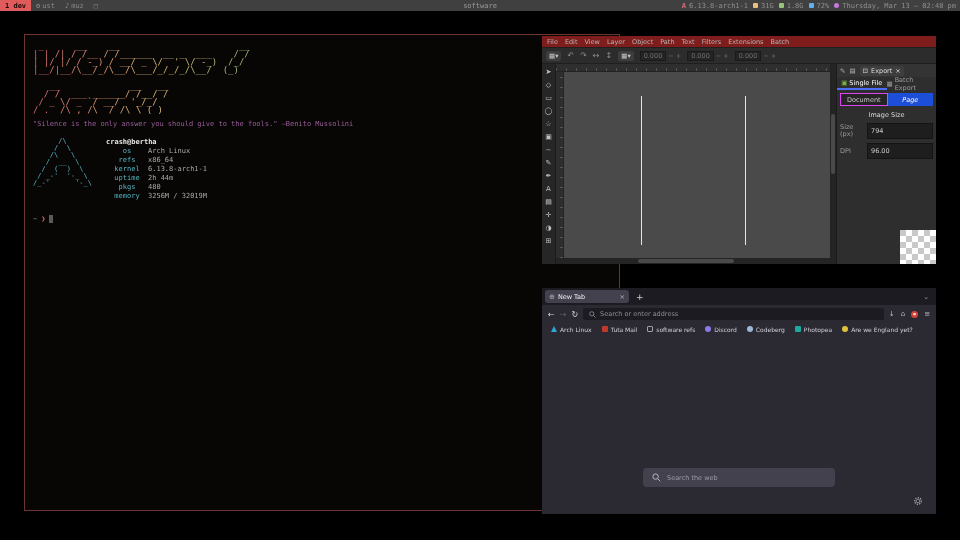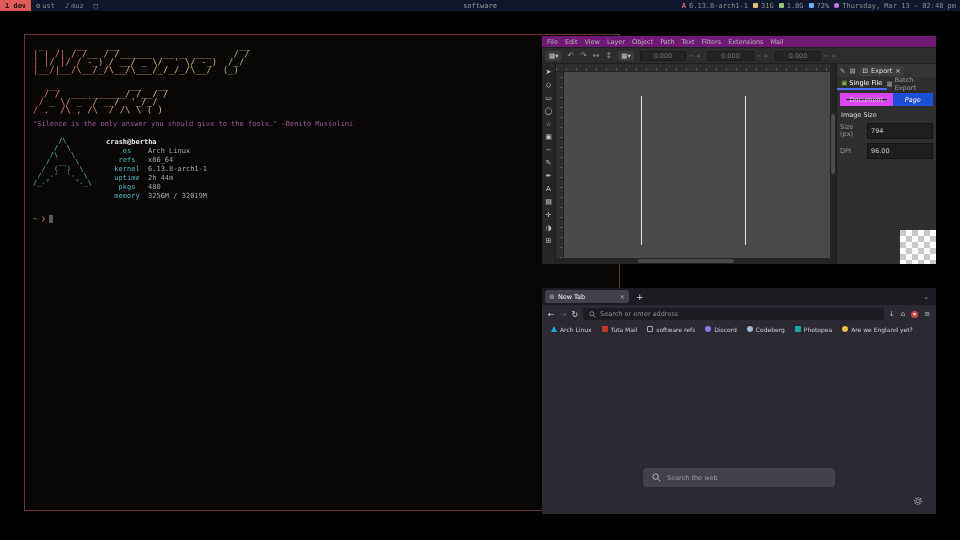--- a/index.html
+++ b/index.html
@@ -1,21 +1,21 @@
 <!DOCTYPE html>
 <html><head>
 <meta charset="utf-8">
 <style>
   * { margin:0; padding:0; box-sizing:border-box; }
   html,body { width:960px; height:540px; background:#000; overflow:hidden;
               font-family:"DejaVu Sans", "Liberation Sans", sans-serif; }
 
   
   .topbar { position:absolute; left:0; top:0; width:960px; height:11px;
-            background:#0f172a; display:flex; align-items:center;
+            background:#404040; display:flex; align-items:center;
             font-family:"DejaVu Sans Mono", monospace; font-size:7px; color:#8a8a8a; }
   .ws { display:flex; align-items:center; gap:2px; padding:0 5px; height:11px; }
   .ws.active { background:#e05b5b; color:#200606; font-weight:bold; }
   .wicon { font-size:7px; }
   .tb-title { position:absolute; left:50%; transform:translateX(-50%); color:#9a9a9a; }
   .tb-status { margin-left:auto; display:flex; align-items:center; gap:5px; padding-right:4px; }
   .seg { display:flex; align-items:center; gap:3px; color:#8f8f8f; }
   .chip { display:inline-block; width:5px; height:5px; border-radius:1px; }
   .chip.disk { background:#e5c07b; } .chip.mem { background:#98c379; }
   .chip.vol { background:#61afef; } .chip.clock { background:#c678dd; border-radius:50%; }
@@ -39,29 +39,29 @@
   .fuser { color:#e8e8e8; font-weight:bold; }
   .frow .fl { display:inline-block; width:42px; color:#56b6c2;text-align:center; }
   .frow .fv { color:#a8a8a8; }
   .prompt { margin-top:14px; font-size:7px; display:flex; align-items:center; gap:4px; }
   .prompt .tilde { color:#888; } .prompt .chev { color:#e06c75; }
   .cursor { display:inline-block; width:4px; height:8px; background:#5a5a5a; }
 
   
   .inkscape { position:absolute; left:542px; top:36px; width:394px; height:228px;
               background:#2b2b2b; display:flex; flex-direction:column; font-size:6.5px; color:#b5b5b5; }
-  .ink-menu { height:11px; background:#701a75; display:flex; align-items:center;
+  .ink-menu { height:11px; background:#7f1d1d; display:flex; align-items:center;
               gap:7px; padding:0 5px; }
   .ink-tools { height:17px; background:#2c2c2c; border-top:1px solid #1f1f1f;
                border-bottom:1px solid #1f1f1f; display:flex; align-items:center;
                gap:6px; padding:0 4px; color:#8a8a8a; }
   .ibtn { background:#3d3d3d; border-radius:2px; padding:1px 3px; color:#c8c8c8; }
   .ico { font-size:8px; color:#8f8f8f; }
   .spin { display:flex; align-items:center; gap:2px; color:#6f6f6f; }
-  .spin .val { background:#242424; border:1px solid #1a1a1a; padding:0 13px; min-width:22px; }
+  .spin .val { background:#242424; border:1px solid #1a1a1a; padding:0 3px; min-width:22px; }
   .ink-main { flex:1; display:flex; min-height:0; }
   .toolbox { width:14px; background:#262626; border-right:1px solid #1c1c1c;
              display:flex; flex-direction:column; align-items:center; padding-top:1px; }
   .tool { width:13px; height:13px; display:flex; align-items:center; justify-content:center;
           font-size:7px; color:#c2c2c2; }
   .canvas-col { flex:1; display:flex; flex-direction:column; min-width:0; }
   .hruler { height:8px; background:#2e2e2e; border-bottom:1px solid #222;
             background-image:repeating-linear-gradient(90deg,#555 0 1px,transparent 1px 10px);
             background-size:100% 4px; background-position:0 4px; background-repeat:no-repeat; }
   .canvas-row { flex:1; display:flex; min-height:0; }
@@ -79,23 +79,23 @@
   .export { width:100px; background:#2e2e2e; border-left:1px solid #1c1c1c;
             display:flex; flex-direction:column; }
   .dockhdr { height:13px; background:#343434; display:flex; align-items:center; gap:4px; padding:0 3px; }
   .docktab { background:#3e3e3e; border-radius:2px; padding:1px 3px; display:flex; gap:3px; align-items:center; color:#ddd; }
   .exptabs { height:13px; display:flex; }
   .exptab { flex:1; display:flex; align-items:center; justify-content:center; gap:2px; color:#9a9a9a; }
   .exptab.active { color:#fff; border-bottom:2px solid #4f6ef7; }
   .exptab .grn { color:#7cb342; }
   .segrow { display:flex; margin:3px 3px 0 3px; height:13px; }
   .segbtn { flex:1; display:flex; align-items:center; justify-content:center; }
-  .segbtn.doc { background:#252525; border:6px solid #d946ef; color:#c8c8c8; }
+  .segbtn.doc { background:#252525; border:1px solid #d946ef; color:#c8c8c8; }
   .segbtn.page { background:#1d4ed8; color:#fff;font-style:italic; }
-  .sect { color:#ddd; margin:5px 4px 2px 4px; }
+  .sect { color:#ddd; margin:5px 4px 2px 4px;text-align:center; }
   .fieldrow { display:flex; align-items:center; gap:3px; margin:2px 3px; }
   .fieldrow .flabel { width:24px; color:#9c9c9c; line-height:7px; }
   .fieldrow input { flex:1; background:#1e1e1e; border:1px solid #141414; color:#c8c8c8;
                     font-size:6.5px; padding:3px 3px; width:50px;
                     font-family:"DejaVu Sans", sans-serif; }
   .checker { margin-top:auto; margin-left:auto; width:36px; height:34px;
              background:repeating-conic-gradient(#ffffff 0 25%, #c9c9c9 0 50%);
              background-size:12px 12px; }
 
   
@@ -221,21 +221,21 @@
   <div class="ink-menu">
     <span>File</span>
     <span>Edit</span>
     <span>View</span>
     <span>Layer</span>
     <span>Object</span>
     <span>Path</span>
     <span>Text</span>
     <span>Filters</span>
     <span>Extensions</span>
-    <span>Mail</span>
+    <span>Batch</span>
   </div>
   <div class="ink-tools">
     <span class="ibtn">
       <span>▦</span><span>▾</span>
     </span>
     <span class="ico">↶</span>
     <span class="ico">↷</span>
     <span class="ico">↔</span>
     <span class="ico">↕</span>
     <span class="ibtn">

